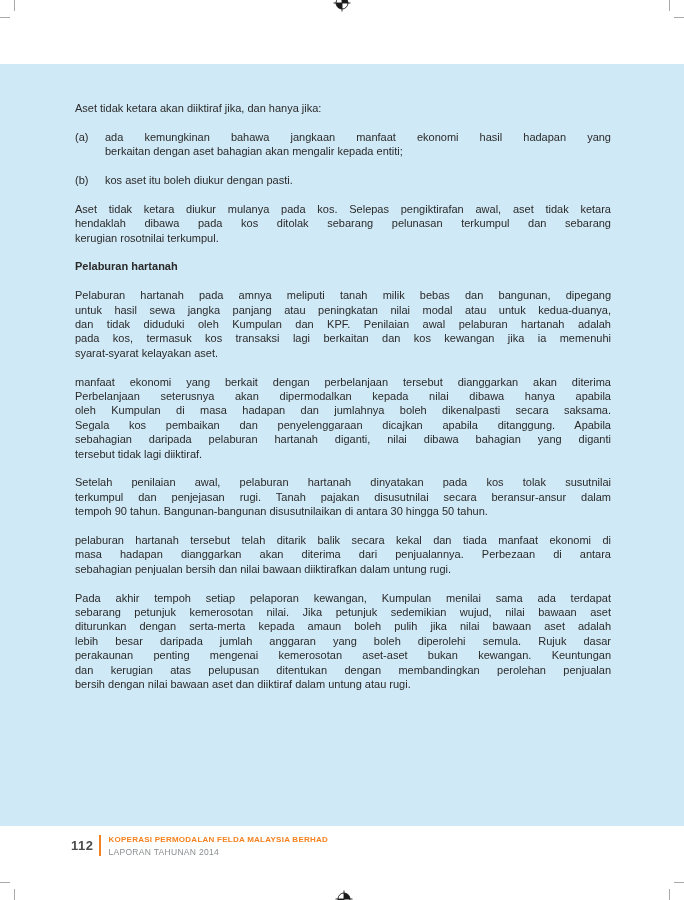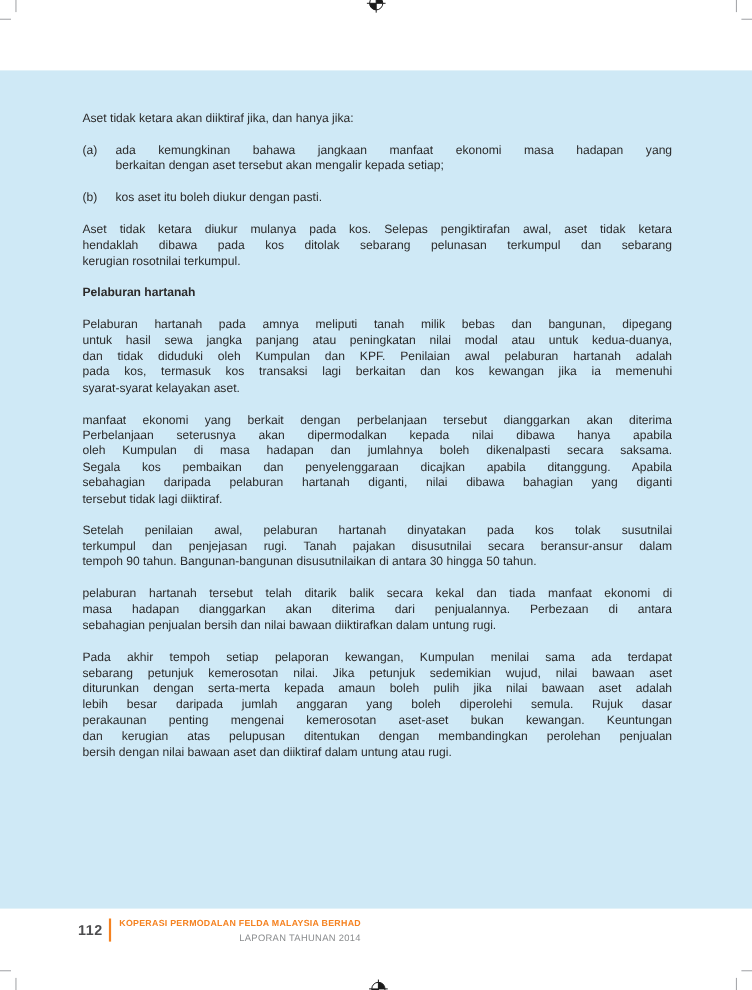--- a/index.html
+++ b/index.html
@@ -23,21 +23,21 @@
   .list-item{display:flex;margin:0 0 14.4px 0;}
   .list-item .label{flex:0 0 30px;}
   .list-item .item-lines{flex:1;}
   .item-lines .line{text-align:justify;text-align-last:justify;}
   .item-lines .line:last-child{text-align-last:left;}
 
   
   .footer{position:absolute;left:71px;top:835px;display:flex;align-items:center;}
   .page-num{font-size:13px;font-weight:bold;color:var(--pagenum);letter-spacing:0.5px;}
   .footer-divider{width:2px;height:21px;background:var(--orange);margin:0 7px 0 6px;}
-  .footer-lines{display:flex;flex-direction:column;justify-content:center;align-items:flex-end;}
+  .footer-lines{display:flex;flex-direction:column;justify-content:center;}
   .footer-org{color:var(--orange);font-weight:bold;font-size:8px;letter-spacing:0.25px;}
   .footer-report{color:var(--gray);font-size:8.5px;letter-spacing:0.3px;margin-top:2.5px;}
 
   
   .crop{position:absolute;background:var(--mark);}
   .crop.v{width:1px;height:11px;}
   .crop.h{width:10px;height:1px;}
 
   
   .reg{position:absolute;width:18px;height:18px;}
@@ -82,22 +82,22 @@
 
   <div class="text-col">
 
     <div class="para">
         <div class="line">Aset tidak ketara akan diiktiraf jika, dan hanya jika:</div>
       </div>
 
     <div class="list-item">
       <div class="label">(a)</div>
       <div class="item-lines">
-          <div class="line">ada kemungkinan bahawa jangkaan manfaat ekonomi masa hadapan yang</div>
-          <div class="line">berkaitan dengan aset tersebut akan mengalir kepada setiap;</div>
+          <div class="line">ada kemungkinan bahawa jangkaan manfaat ekonomi hasil hadapan yang</div>
+          <div class="line">berkaitan dengan aset bahagian akan mengalir kepada entiti;</div>
         </div>
     </div>
 
     <div class="list-item">
       <div class="label">(b)</div>
       <div class="item-lines">
           <div class="line">kos aset itu boleh diukur dengan pasti.</div>
         </div>
     </div>
 

